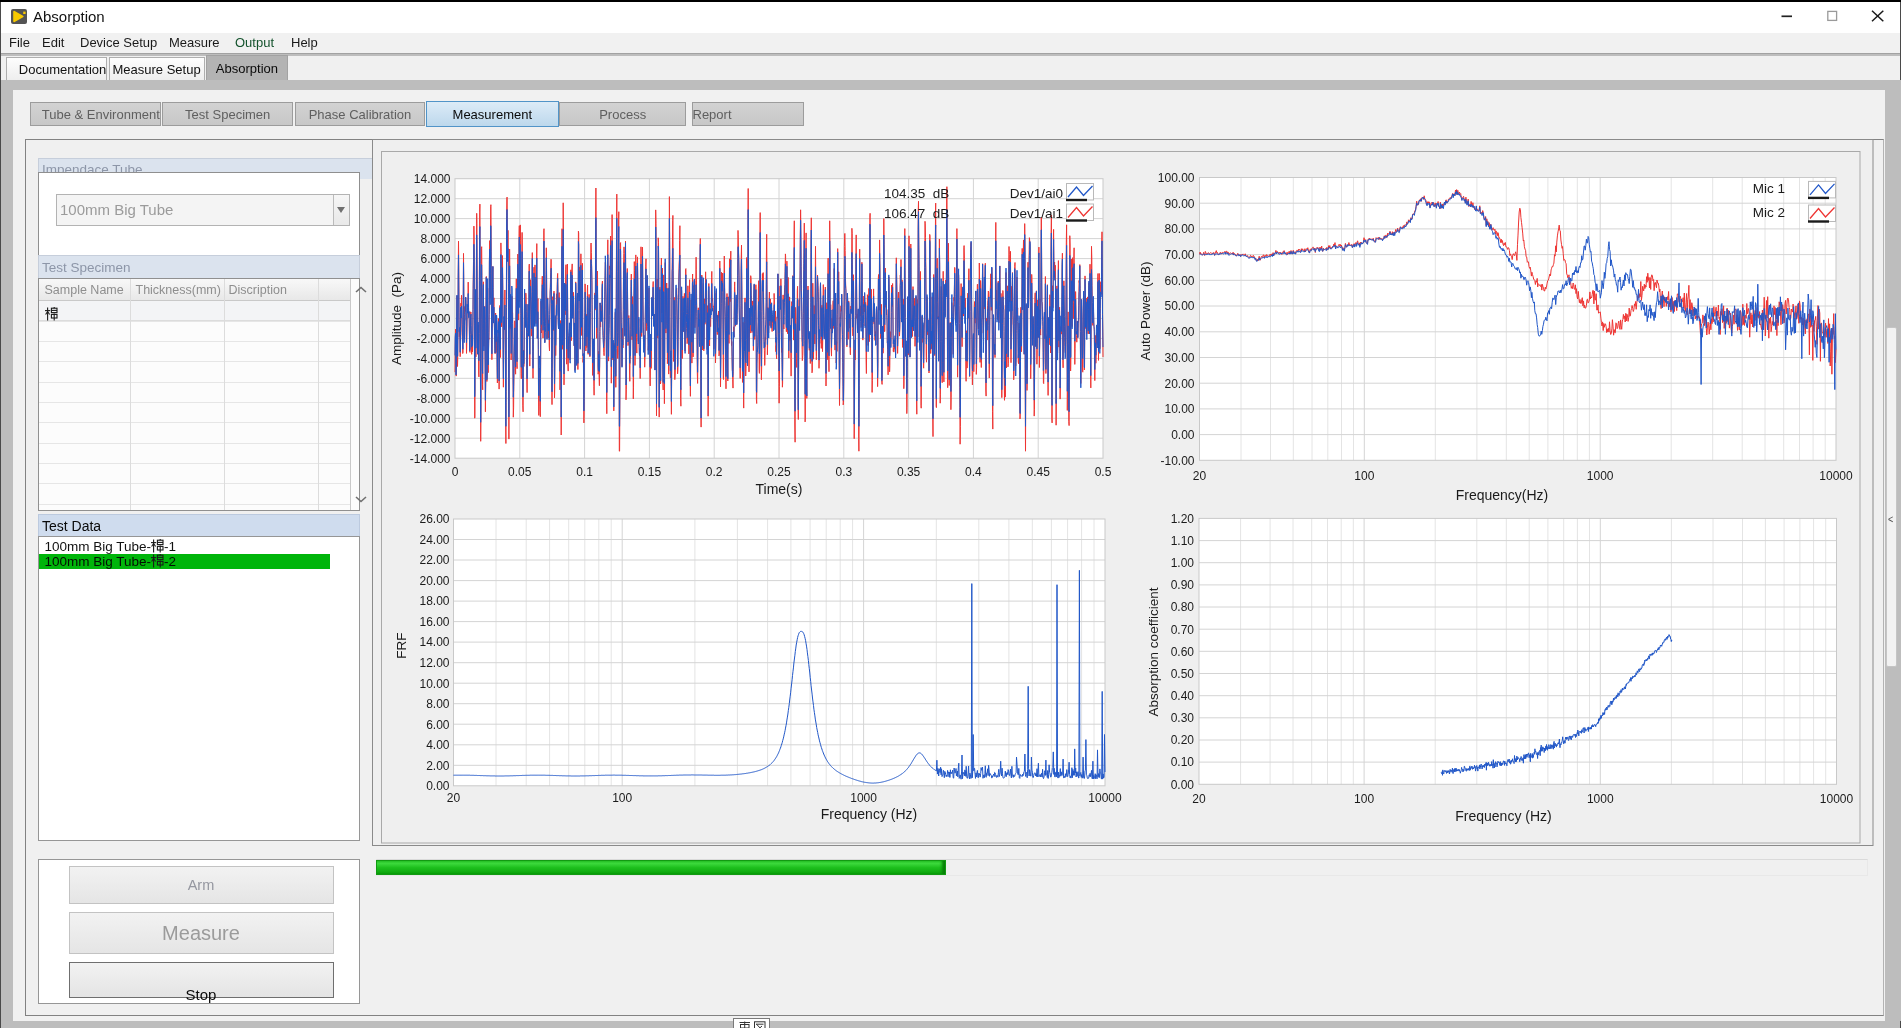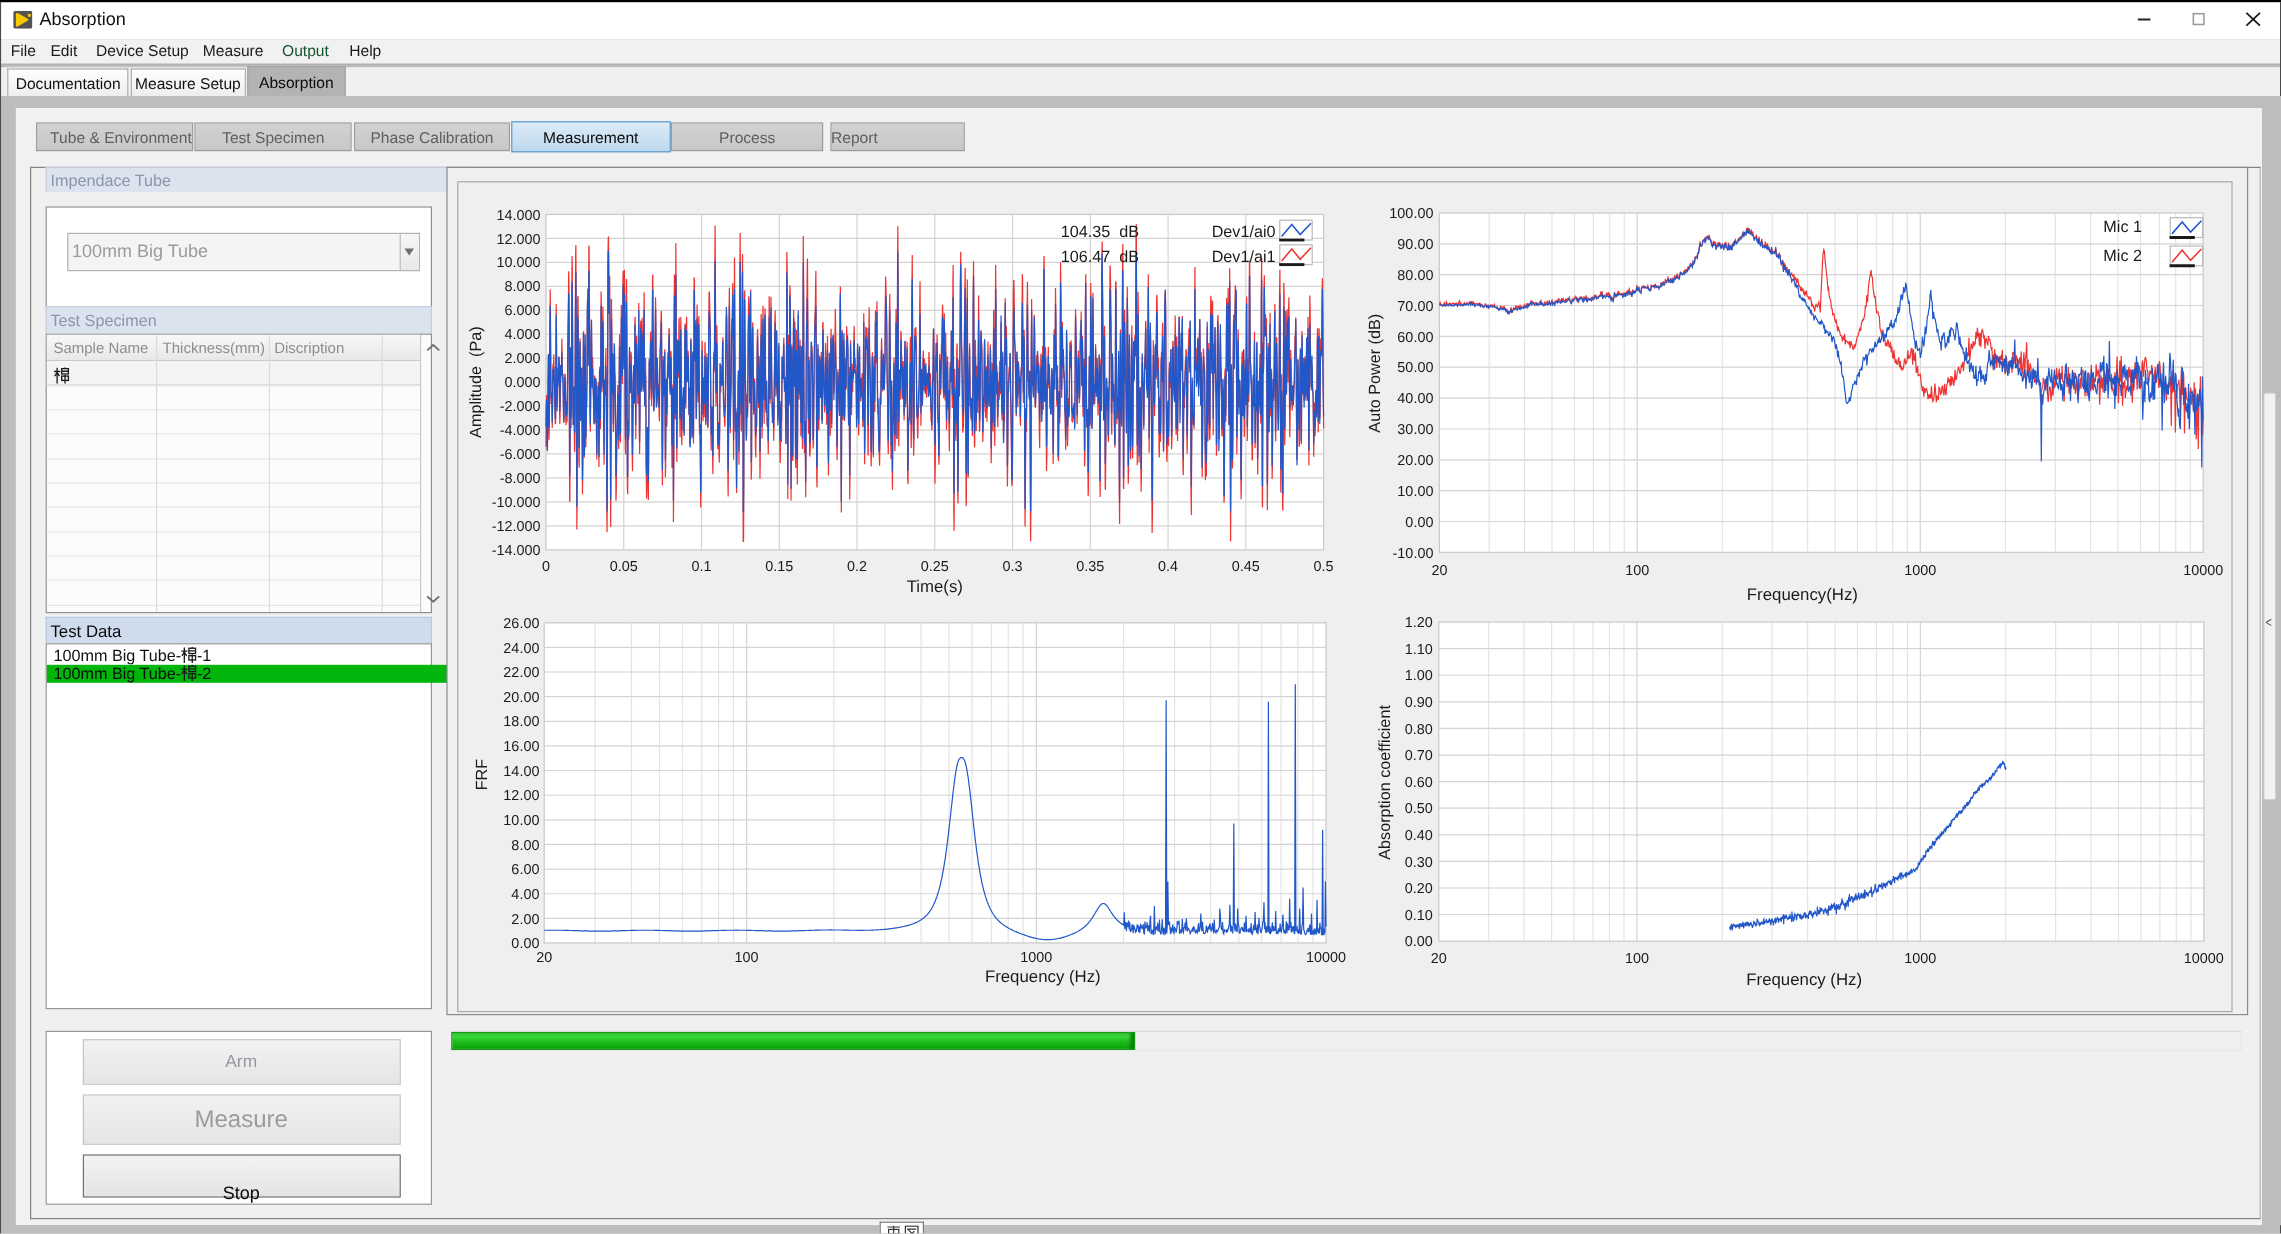--- a/index.html
+++ b/index.html
@@ -29,40 +29,40 @@
 <div class="abs" style="left:1px;top:32.5px;width:1899px;height:21.5px;background:#f1f1f1;border-bottom:1.5px solid #a2a2a2"></div>
 <div class="abs" style="left:9px;top:35px;font-size:13px;color:#1a1a1a">File</div>
 <div class="abs" style="left:42px;top:35px;font-size:13px;color:#1a1a1a">Edit</div>
 <div class="abs" style="left:80px;top:35px;font-size:13px;color:#1a1a1a">Device Setup</div>
 <div class="abs" style="left:169px;top:35px;font-size:13px;color:#1a1a1a">Measure</div>
 <div class="abs" style="left:235px;top:35px;font-size:13px;color:#14532d">Output</div>
 <div class="abs" style="left:291px;top:35px;font-size:13px;color:#1a1a1a">Help</div>
 
 <div class="abs" style="left:1px;top:55.5px;width:1899px;height:24px;background:#f0f0f0"></div>
 
-<div class="abs" style="left:6.3px;top:56.5px;width:101px;height:23.5px;background:linear-gradient(#fdfdfd,#eee);border:1px solid #aeaeae;border-bottom:none;font-size:13px;color:#111;text-align:center;padding-top:4.5px">Documentation</div>
+<div class="abs" style="left:6.3px;top:56.5px;width:101px;height:23.5px;background:linear-gradient(#fdfdfd,#eee);border:1px solid #aeaeae;border-bottom:none;font-size:13px;color:#111;text-align:right;padding-top:4.5px">Documentation</div>
 <div class="abs" style="left:108.6px;top:56.5px;width:96px;height:23.5px;background:linear-gradient(#fdfdfd,#eee);border:1px solid #aeaeae;border-bottom:none;font-size:13px;color:#111;text-align:center;padding-top:4.5px">Measure Setup</div>
 <div class="abs" style="left:205.8px;top:55px;width:82.3px;height:25px;background:#b3b3b3;border:1px solid #a2a2a2;border-bottom:none;font-size:13px;color:#0a0a0a;text-align:center;padding-top:5px">Absorption</div>
 
 <div class="abs" style="left:1px;top:79.5px;width:1899px;height:10px;background:#bdbdbd"></div>
 <div class="abs" style="left:12.5px;top:89.5px;width:1872px;height:931.5px;background:#f1f1f1"></div>
 <div class="abs" style="left:1px;top:1021px;width:1899px;height:7px;background:#bdbdbd"></div>
 <div class="abs" style="left:1px;top:79.5px;width:11.5px;height:941.5px;background:#bdbdbd"></div>
 <div class="abs" style="left:1884.5px;top:79.5px;width:16px;height:941.5px;background:#bdbdbd"></div>
 
 <div class="abs" style="left:25px;top:139px;width:1859px;height:877px;background:#f0f0f0;border:1px solid #828282;border-right-color:#b3b3b3"></div>
 
 <div class="abs" style="left:30.0px;top:101.8px;width:130.8px;height:24.4px;background:linear-gradient(#d2d2d2,#c7c7c7);border:1px solid #9c9c9c;font-size:13px;color:#5f5f5f;text-align:right;padding-top:4.5px">Tube &amp; Environment</div>
 <div class="abs" style="left:162.3px;top:101.8px;width:130.8px;height:24.4px;background:linear-gradient(#d2d2d2,#c7c7c7);border:1px solid #9c9c9c;font-size:13px;color:#5f5f5f;text-align:center;padding-top:4.5px">Test Specimen</div>
 <div class="abs" style="left:294.6px;top:101.8px;width:130.8px;height:24.4px;background:linear-gradient(#d2d2d2,#c7c7c7);border:1px solid #9c9c9c;font-size:13px;color:#5f5f5f;text-align:center;padding-top:4.5px">Phase Calibration</div>
 <div class="abs" style="left:425.90000000000003px;top:100.5px;width:132.8px;height:26.8px;background:linear-gradient(#dcebf7,#bdd8ec);border:1.5px solid #5194c8;font-size:13px;color:#0a0a0a;text-align:center;padding-top:5px">Measurement</div>
 <div class="abs" style="left:559.2px;top:101.8px;width:127px;height:24.4px;background:linear-gradient(#d2d2d2,#c7c7c7);border:1px solid #9c9c9c;font-size:13px;color:#5f5f5f;text-align:center;padding-top:4.5px">Process</div>
 <div class="abs" style="left:691.5px;top:101.8px;width:112px;height:24.4px;background:linear-gradient(#d2d2d2,#c7c7c7);border:1px solid #9c9c9c;font-size:13px;color:#5f5f5f;padding-top:4.5px">Report</div>
 
-<div class="abs" style="left:37.5px;top:139px;width:353px;height:20.5px;background:#dbe3ee;border:1px solid #c6cedb;border-bottom:none;font-size:13.5px;color:#8d96a8;padding:3px 0 0 3.5px">Impendace Tube</div>
+<div class="abs" style="left:37.5px;top:158px;width:353px;height:20.5px;background:#dbe3ee;border:1px solid #c6cedb;border-bottom:none;font-size:13.5px;color:#8d96a8;padding:3px 0 0 3.5px">Impendace Tube</div>
 <div class="abs" style="left:37.5px;top:171.5px;width:322.5px;height:84px;background:#fff;border:1px solid #8f8f8f"></div>
 <div class="abs" style="left:55.8px;top:193.5px;width:294px;height:32.5px;background:#f4f4f4;border:1px solid #b3b3b3"></div>
 <div class="abs" style="left:60px;top:201px;font-size:15px;color:#9b9b9b">100mm Big Tube</div>
 <div class="abs" style="left:332.5px;top:194.5px;width:16.5px;height:30.5px;background:linear-gradient(#f6f6f6,#e9e9e9);border-left:1px solid #bbb"></div>
 <div class="abs" style="left:336.5px;top:207px;width:0;height:0;border-left:4.5px solid transparent;border-right:4.5px solid transparent;border-top:6px solid #6f6f6f"></div>
 
 <div class="abs" style="left:37.5px;top:255.4px;width:322.5px;height:22.2px;background:#dbe3ee;border:1px solid #c6cedb;border-bottom:none;font-size:13.5px;color:#8d96a8;padding:4px 0 0 3.5px">Test Specimen</div>
 <div class="abs" style="left:37.5px;top:277.6px;width:322.5px;height:233px;background:#fcfcfc;border:1px solid #909090">
   <div class="abs" style="left:0;top:0;width:311px;height:22px;background:linear-gradient(#f8f8f8,#e8e8e8);border-bottom:1px solid #c9c9c9"></div>
   <div class="abs" style="left:6px;top:4.5px;font-size:12.5px;color:#8e8e8e">Sample Name</div>
@@ -112,21 +112,21 @@
           <line x1="0" y1="3.6" x2="5.2" y2="3.6"></line>
           <line x1="2.6" y1="4.5" x2="0.6" y2="7.5"></line>
           <line x1="2.6" y1="4.5" x2="4.6" y2="7.5"></line>
           <rect x="6.4" y="1.2" width="5.6" height="4.4"></rect>
           <line x1="6.4" y1="3.4" x2="12" y2="3.4"></line>
           <line x1="9.2" y1="0" x2="9.2" y2="1.2"></line>
           <rect x="6.4" y="7.4" width="5.6" height="3.6"></rect>
           <line x1="9.2" y1="6.4" x2="9.2" y2="13.5"></line>
         </g>
       </svg>-1</div>
-  <div class="abs" style="left:0;top:16.8px;width:344px;height:14.5px;background:#00b50b;font-size:13.5px;color:#031003;padding-left:6px">100mm Big Tube-<svg style="display:inline-block;vertical-align:-2px" width="13" height="14" viewBox="0 0 13 14">
+  <div class="abs" style="left:0;top:16.8px;width:291px;height:14.5px;background:#00b50b;font-size:13.5px;color:#031003;padding-left:6px">100mm Big Tube-<svg style="display:inline-block;vertical-align:-2px" width="13" height="14" viewBox="0 0 13 14">
         <g stroke="#1a1a1a" stroke-width="1.1" fill="none">
           <line x1="2.6" y1="0.5" x2="2.6" y2="13.5"></line>
           <line x1="0" y1="3.6" x2="5.2" y2="3.6"></line>
           <line x1="2.6" y1="4.5" x2="0.6" y2="7.5"></line>
           <line x1="2.6" y1="4.5" x2="4.6" y2="7.5"></line>
           <rect x="6.4" y="1.2" width="5.6" height="4.4"></rect>
           <line x1="6.4" y1="3.4" x2="12" y2="3.4"></line>
           <line x1="9.2" y1="0" x2="9.2" y2="1.2"></line>
           <rect x="6.4" y="7.4" width="5.6" height="3.6"></rect>
           <line x1="9.2" y1="6.4" x2="9.2" y2="13.5"></line>

